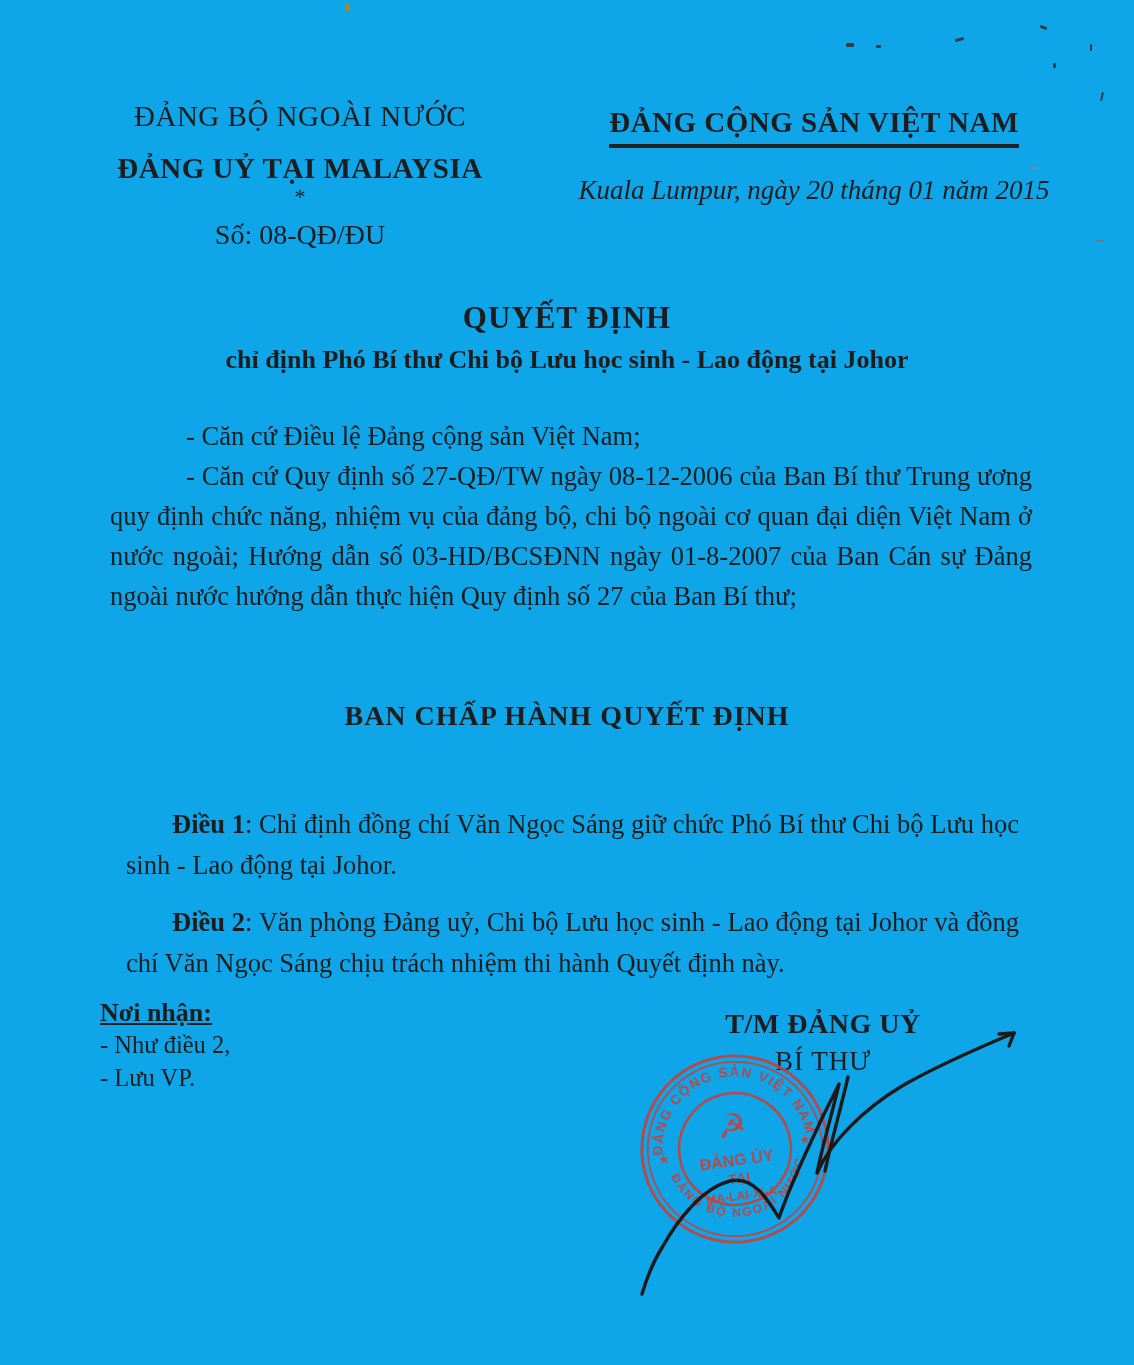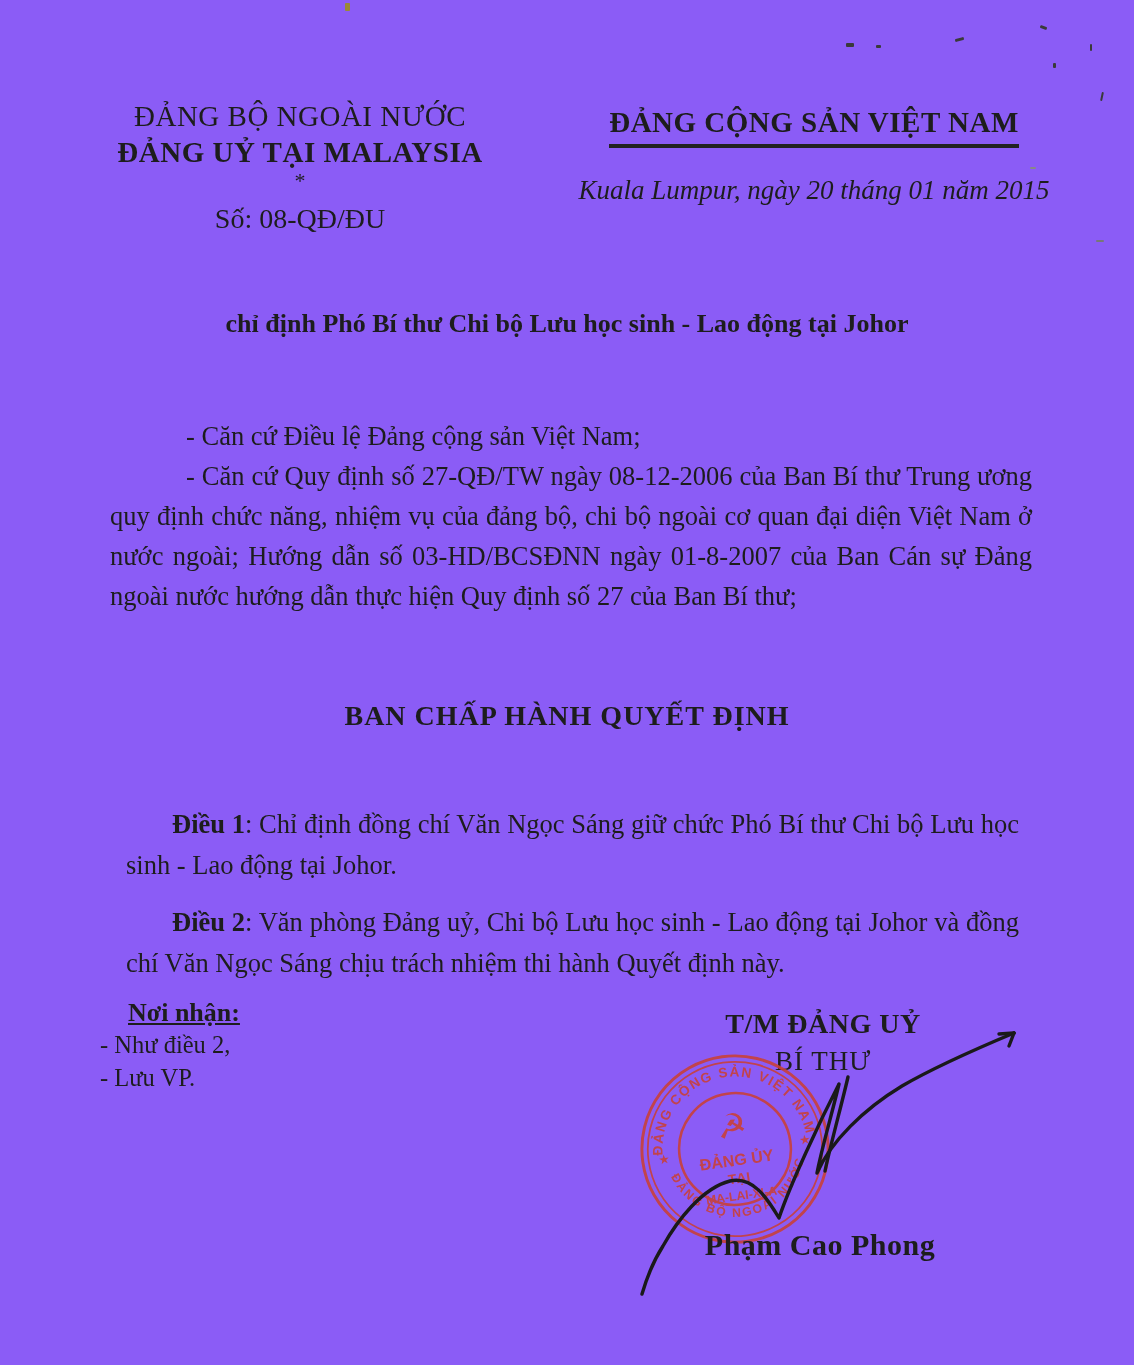--- a/index.html
+++ b/index.html
@@ -1,28 +1,28 @@
 <!DOCTYPE html>
 <html><head>
 <meta charset="utf-8">
 <style>
   html,body{margin:0;padding:0;background:#e8e8e6;}
   .page{
     position:relative;
     width:1134px;height:1365px;
     margin:0 auto;
-    background:#8b5cf6;
+    background:#0ea5e9;
     font-family:"Liberation Serif", serif;
     color:#1d1d1d;
     overflow:hidden;
   }
   
   .hdr-left{position:absolute;left:90px;top:100px;width:420px;text-align:center;}
   .hdr-left .l1{font-size:29px;letter-spacing:.5px;}
-  .hdr-left .l2{font-size:29px;font-weight:bold;margin-top:3px;letter-spacing:.5px;}
+  .hdr-left .l2{font-size:29px;font-weight:bold;margin-top:19px;letter-spacing:.5px;}
   .hdr-left .star{font-size:22px;margin-top:2px;line-height:20px;}
   .hdr-left .num{font-size:28px;margin-top:12px;}
   .hdr-right{position:absolute;left:540px;top:106px;width:548px;text-align:center;}
   .hdr-right .party{
     display:inline-block;font-size:29px;font-weight:bold;letter-spacing:.5px;
     padding-bottom:5px;border-bottom:4px solid #222;
   }
   .hdr-right .dateline{font-size:27px;font-style:italic;margin-top:27px;}
   
   .title{position:absolute;left:0;right:0;top:300px;text-align:center;}
@@ -33,21 +33,21 @@
     font-size:26.5px;line-height:40px;text-align:justify;}
   .preamble p{margin:0;text-indent:76px;}
   .bch-heading{position:absolute;left:0;right:0;top:700px;text-align:center;
     font-size:28px;font-weight:bold;letter-spacing:1px;}
   .articles{position:absolute;left:110px;top:788px;width:925px;
     font-size:26.5px;line-height:41px;text-align:justify;}
   .articles p{margin:16px;text-indent:46px;}
   .articles .lbl{font-weight:bold;}
   
   .recipients{position:absolute;left:100px;top:998px;font-size:26px;}
-  .recipients .rhead{font-weight:bold;text-decoration:underline;margin-left:28px;}
+  .recipients .rhead{font-weight:bold;text-decoration:underline;}
   .recipients .ritem{font-size:24.5px;line-height:33px;}
   .recipients .ritem:first-of-type{margin-top:5px;}
   .signblock-tm{position:absolute;left:640px;top:1008px;width:366px;text-align:center;
     font-size:28px;font-weight:bold;letter-spacing:.5px;}
   .signblock-pos{position:absolute;left:640px;top:1046px;width:366px;text-align:center;
     font-size:27px;letter-spacing:1px;}
   .signblock-name{position:absolute;left:620px;top:1228px;width:400px;text-align:center;
     font-size:30px;font-weight:bold;letter-spacing:.5px;}
   .stamp{position:absolute;left:637px;top:1051px;width:196px;height:196px;opacity:.9;}
   .sig{position:absolute;left:590px;top:1015px;width:460px;height:300px;}
@@ -76,20 +76,21 @@
     <div class="star">*</div>
     <div class="num">Số: 08-QĐ/ĐU</div>
   </div>
 
   <div class="hdr-right">
     <div><span class="party">ĐẢNG CỘNG SẢN VIỆT NAM</span></div>
     <div class="dateline">Kuala Lumpur, ngày 20 tháng 01 năm 2015</div>
   </div>
 
   <div class="title">
+    <div class="main">QUYẾT ĐỊNH</div>
     <div class="sub">chỉ định Phó Bí thư Chi bộ Lưu học sinh - Lao động tại Johor</div>
   </div>
 
   <div class="preamble">
     <p>- Căn cứ Điều lệ Đảng cộng sản Việt Nam;</p>
     <p>- Căn cứ Quy định số 27-QĐ/TW ngày 08-12-2006 của Ban Bí thư Trung ương quy định chức năng, nhiệm vụ của đảng bộ, chi bộ ngoài cơ quan đại diện Việt Nam ở nước ngoài; Hướng dẫn số 03-HD/BCSĐNN ngày 01-8-2007 của Ban Cán sự Đảng ngoài nước hướng dẫn thực hiện Quy định số 27 của Ban Bí thư;</p>
   </div>
 
   <div class="bch-heading">BAN CHẤP HÀNH QUYẾT ĐỊNH</div>
 
@@ -140,15 +141,14 @@
                C 200,170 229,108 249,69
                C 243,95 231,136 227,158
                C 241,126 274,94 312,71
                C 343,53 381,36 424,18"></path>
       <path d="M 424,18 L 409,19"></path>
       <path d="M 424,18 L 419,31"></path>
       <path d="M 258,62 C 252,88 240,132 235,156"></path>
     </g>
   </svg>
 
-  <div class="signblock-name">Phạm Cao Phong</div>
 
 </div>
 
 </body></html>

